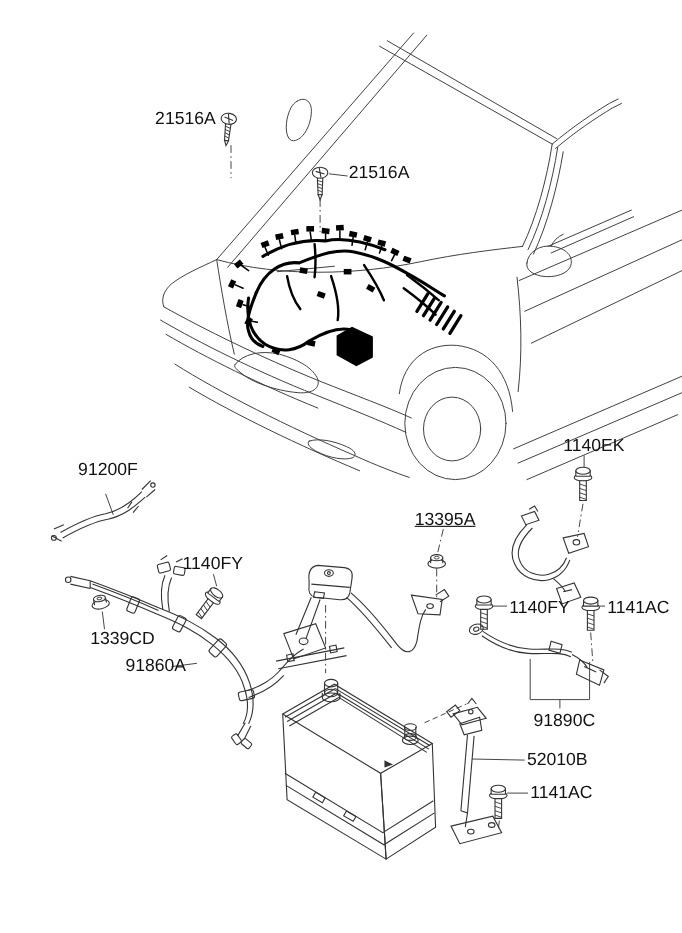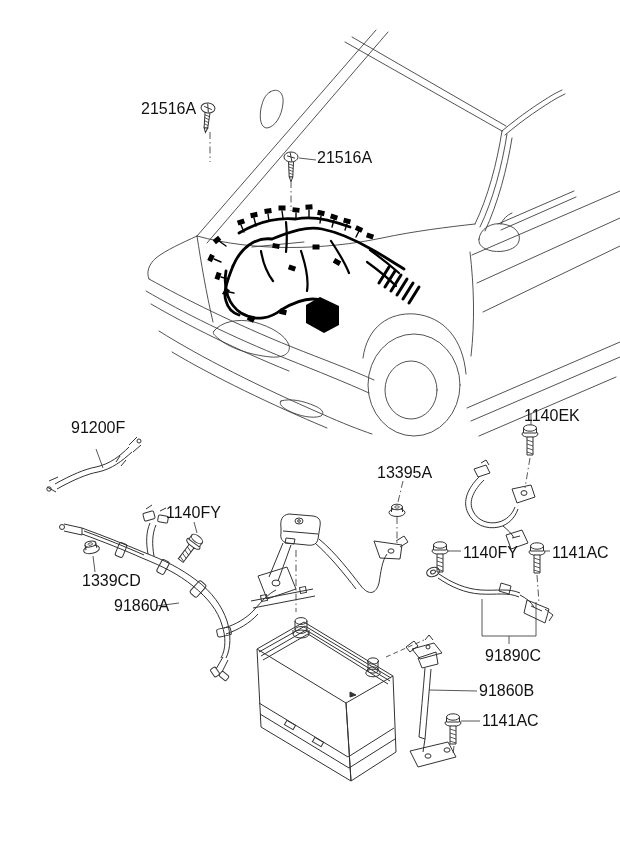--- a/index.html
+++ b/index.html
@@ -313,24 +313,24 @@
     <path d="M410,751 L448,742 L456,757 L418,767 Z"></path>
     <ellipse cx="428" cy="756" rx="3" ry="2.2"></ellipse>
     <ellipse cx="447" cy="750" rx="3" ry="2.2"></ellipse>
   </g>
 
 </svg>
 
 <div class="part-label" style="left:141px;top:101px;">21516A</div>
 <div class="part-label" style="left:317px;top:150px;">21516A</div>
 <div class="part-label" style="left:71px;top:420px;">91200F</div>
-<div class="part-label" style="left:524px;top:398px;margin-top:10px;">1140EK</div>
-<div class="part-label" style="left:377px;top:465px;">13395A</div>
+<div class="part-label" style="left:512px;top:398px;">1140EK</div>
+<div class="part-label" style="left:377px;top:465px;text-decoration:underline;">13395A</div>
 <div class="part-label" style="left:166px;top:505px;">1140FY</div>
 <div class="part-label" style="left:66px;top:573px;margin-left:16px;">1339CD</div>
 <div class="part-label" style="left:114px;top:598px;">91860A</div>
 <div class="part-label" style="left:463px;top:545px;">1140FY</div>
 <div class="part-label" style="left:552px;top:545px;">1141AC</div>
 <div class="part-label" style="left:485px;top:648px;">91890C</div>
-<div class="part-label" style="left:479px;top:683px;">91860B</div>
+<div class="part-label" style="left:479px;top:683px;">52010B</div>
 <div class="part-label" style="left:482px;top:713px;">1141AC</div>
 
 </div>
 
 </body></html>

